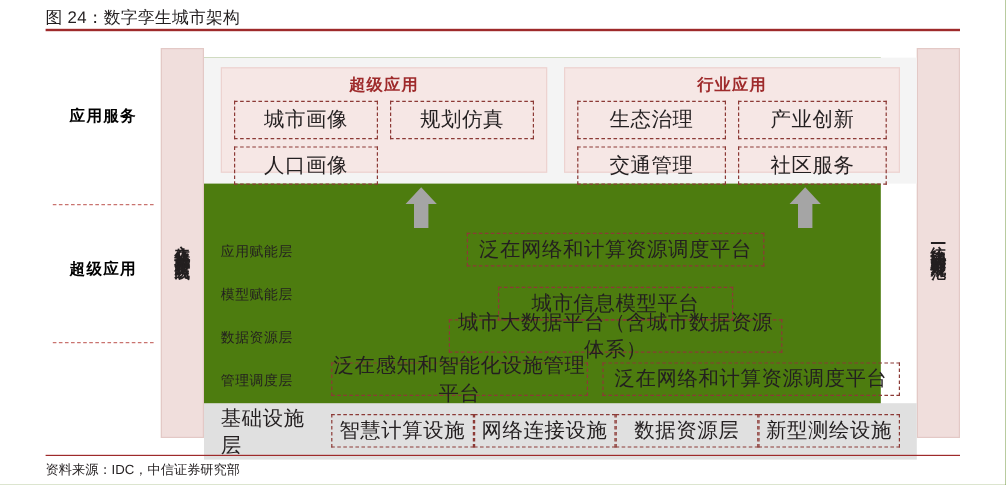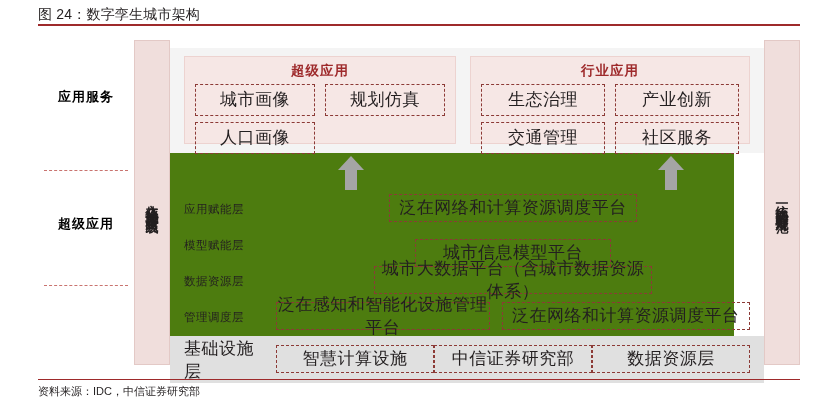--- a/index.html
+++ b/index.html
@@ -260,22 +260,23 @@
         <div class="row-content">
           <div class="dash-box w-half">泛在感知和智能化设施管理平台</div>
           <div class="dash-box w-half2">泛在网络和计算资源调度平台</div>
         </div>
       </div>
 
       <div class="infra-band">
         <div class="infra-label">基础设施层</div>
         <div class="infra-items">
           <div class="dash-box">智慧计算设施</div>
-          <div class="dash-box">中信证券研究部</div>
+          <div class="dash-box">网络连接设施</div>
           <div class="dash-box">数据资源层</div>
+          <div class="dash-box">新型测绘设施</div>
         </div>
       </div>
 
     </div>
   </div>
 
   <div class="rule-bottom"></div>
   <div class="source">资料来源：IDC，中信证券研究部</div>
 </div>
 

